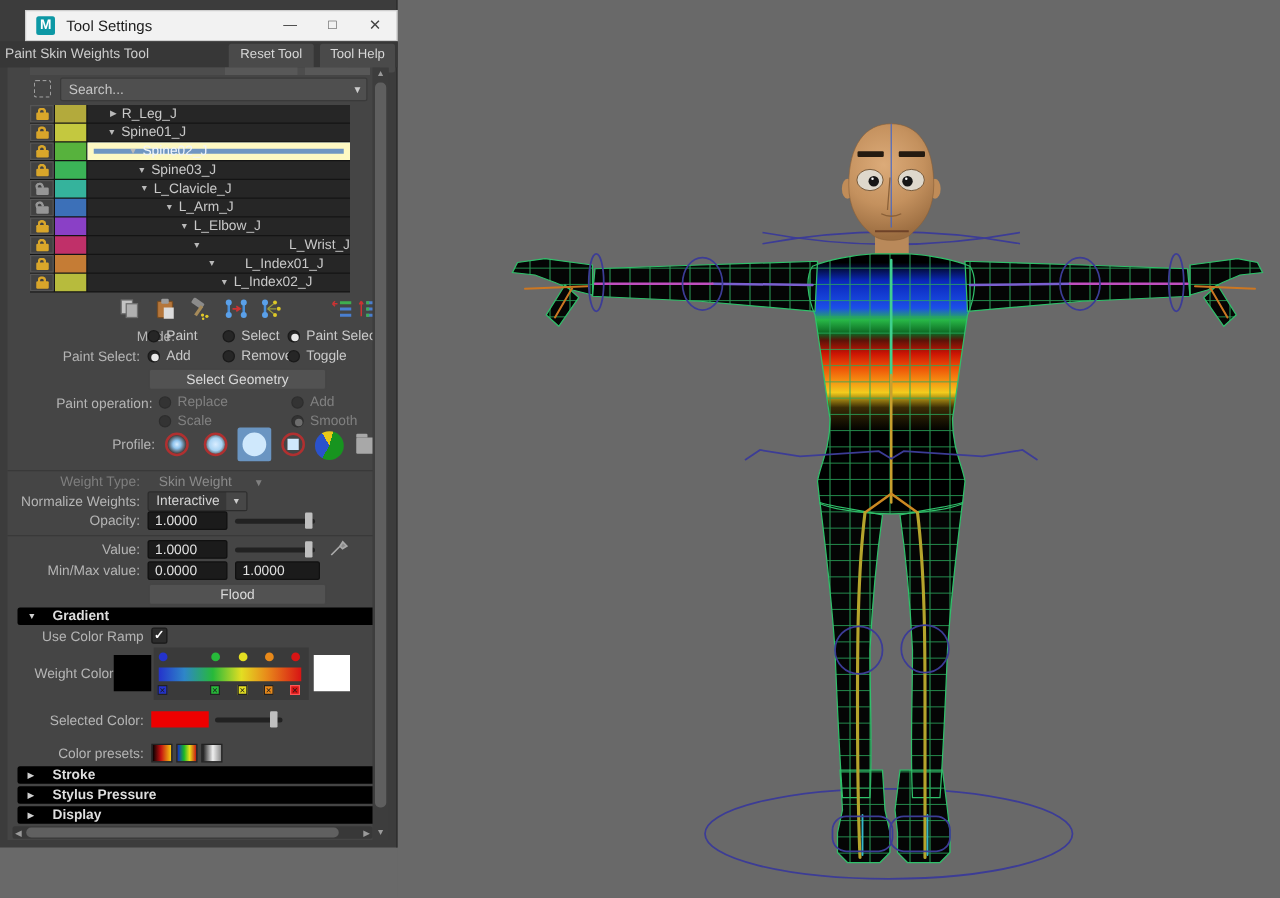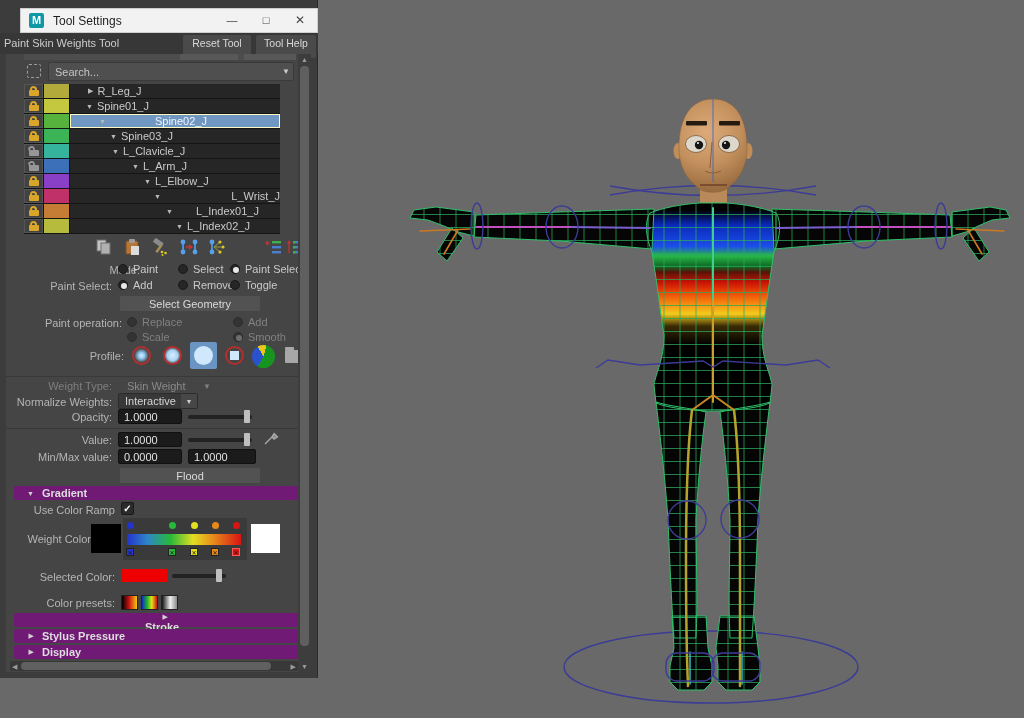--- a/index.html
+++ b/index.html
@@ -46,21 +46,21 @@
               display:flex; align-items:center; justify-content:center; flex-direction:column; }
   .shackle { width:7px; height:5px; border:2px solid #d9a62a; border-bottom:none;
              border-radius:4px 4px 0 0; }
   .lockbody { width:10px; height:6px; background:#d9a62a; border-radius:1px; margin-top:-1px; }
   .unlocked .shackle { border-color:#969696; transform:translateX(-2px) rotate(-12deg); }
   .unlocked .lockbody { background:#969696; }
   .swatch { width:25px; height:14px; margin:0 1px 1px 0; }
   .tname { flex:1; height:14px; margin-bottom:1px; background:#262626; color:#c9c9c9; font-size:11px;
            display:flex; align-items:center; }
   .tname .tw { font-size:7px; color:#b9b9b9; margin-right:4px; }
-  .tname.sel { background:#7096c2; border:1px solid #fef9c3; color:#f0f5fb;gap:45px; }
+  .tname.sel { background:#7096c2; border:5px solid #fef9c3; color:#f0f5fb; }
 
   .ticons { position:absolute; top:238px; height:18px; }
   .ico { position:absolute; top:0; width:20px; height:18px; }
 
   .rowlbl { position:absolute; text-align:right; font-size:11px; color:#b5b5b5; }
   .rowlbl.dis { color:#7e7e7e; }
   .radio-item { position:absolute; display:flex; align-items:center; height:12px; }
   .radio { width:10px; height:10px; border-radius:50%; background:#262626; border:1px solid #1a1a1a; position:relative; }
   .radio.on::after { content:""; position:absolute; left:2px; top:2px; width:6px; height:6px;
                      border-radius:50%; background:#e9e9e9; }
@@ -97,22 +97,22 @@
   .slider .handle { position:absolute; top:1px; width:6px; height:13px; background:#bfbfbf; border-radius:1px; }
 
   .ddown { position:absolute; height:16px; background:#383838; border:1px solid #2c2c2c; border-radius:2px;
            color:#d4d4d4; font-size:11px; display:flex; align-items:center; }
   .ddown .dtext { padding-left:6px; flex:1; }
   .ddown .darr { width:16px; height:100%; background:#474747; color:#ccc; font-size:7px;
                  display:flex; align-items:center; justify-content:center; }
   .distext { position:absolute; font-size:11px; color:#8a8a8a; }
   .disarr { position:absolute; font-size:8px; color:#808080; }
 
-  .sechdr { position:absolute; left:14px; width:288px; height:14px; background:#701a75; border-radius:2px;
-            display:flex; align-items:center;text-align:right; }
+  .sechdr { position:absolute; left:14px; width:288px; height:14px; background:#000000; border-radius:2px;
+            display:flex; align-items:center; }
   .sechdr .sarr { font-size:7px; color:#d0d0d0; margin-left:8px; width:12px; }
   .sechdr .stext { font-size:11px; font-weight:bold; color:#dedede; margin-left:8px; }
 
   .checkbox { position:absolute; width:13px; height:13px; background:#2b2b2b; border:1px solid #191919;
               border-radius:2px; color:#fff; font-size:10px; font-weight:bold; text-align:center; line-height:12px; }
 
   .rampbox { position:absolute; left:123px; top:518px; width:124px; height:42px; background:#3a3a3a; }
   .rdot { position:absolute; top:4px; width:7px; height:7px; border-radius:50%; }
   .rsq { position:absolute; top:30px; width:8px; height:8px; font-size:6px; color:#1a1a1a; text-align:center;
          line-height:8px; border:1px solid #222; }
@@ -594,21 +594,21 @@
     <div class="slider" style="left:172px;top:568px;width:54px;">
         <div class="track"></div>
         <div class="handle" style="left:44px;"></div>
       </div>
 
     <div class="rowlbl" style="left:0;top:597px;width:115px;">Color presets:</div>
     <div class="preset" style="left:121px;background:linear-gradient(90deg,#000 0%,#c41010 45%,#f8c810 100%);"></div>
     <div class="preset" style="left:141px;background:linear-gradient(90deg,#1828c8 0%,#18b828 35%,#e8e018 65%,#c81414 100%);"></div>
     <div class="preset" style="left:161px;background:linear-gradient(90deg,#141414 0%,#efefef 55%,#8a8a8a 100%);"></div>
 
-    <div class="sechdr" style="top:613px;flex-direction:column;">
+    <div class="sechdr" style="top:613px;">
       <span class="sarr">▶</span>
       <span class="stext">Stroke</span>
     </div>
     <div class="sechdr" style="top:629px;">
       <span class="sarr">▶</span>
       <span class="stext">Stylus Pressure</span>
     </div>
     <div class="sechdr" style="top:645px;">
       <span class="sarr">▶</span>
       <span class="stext">Display</span>

